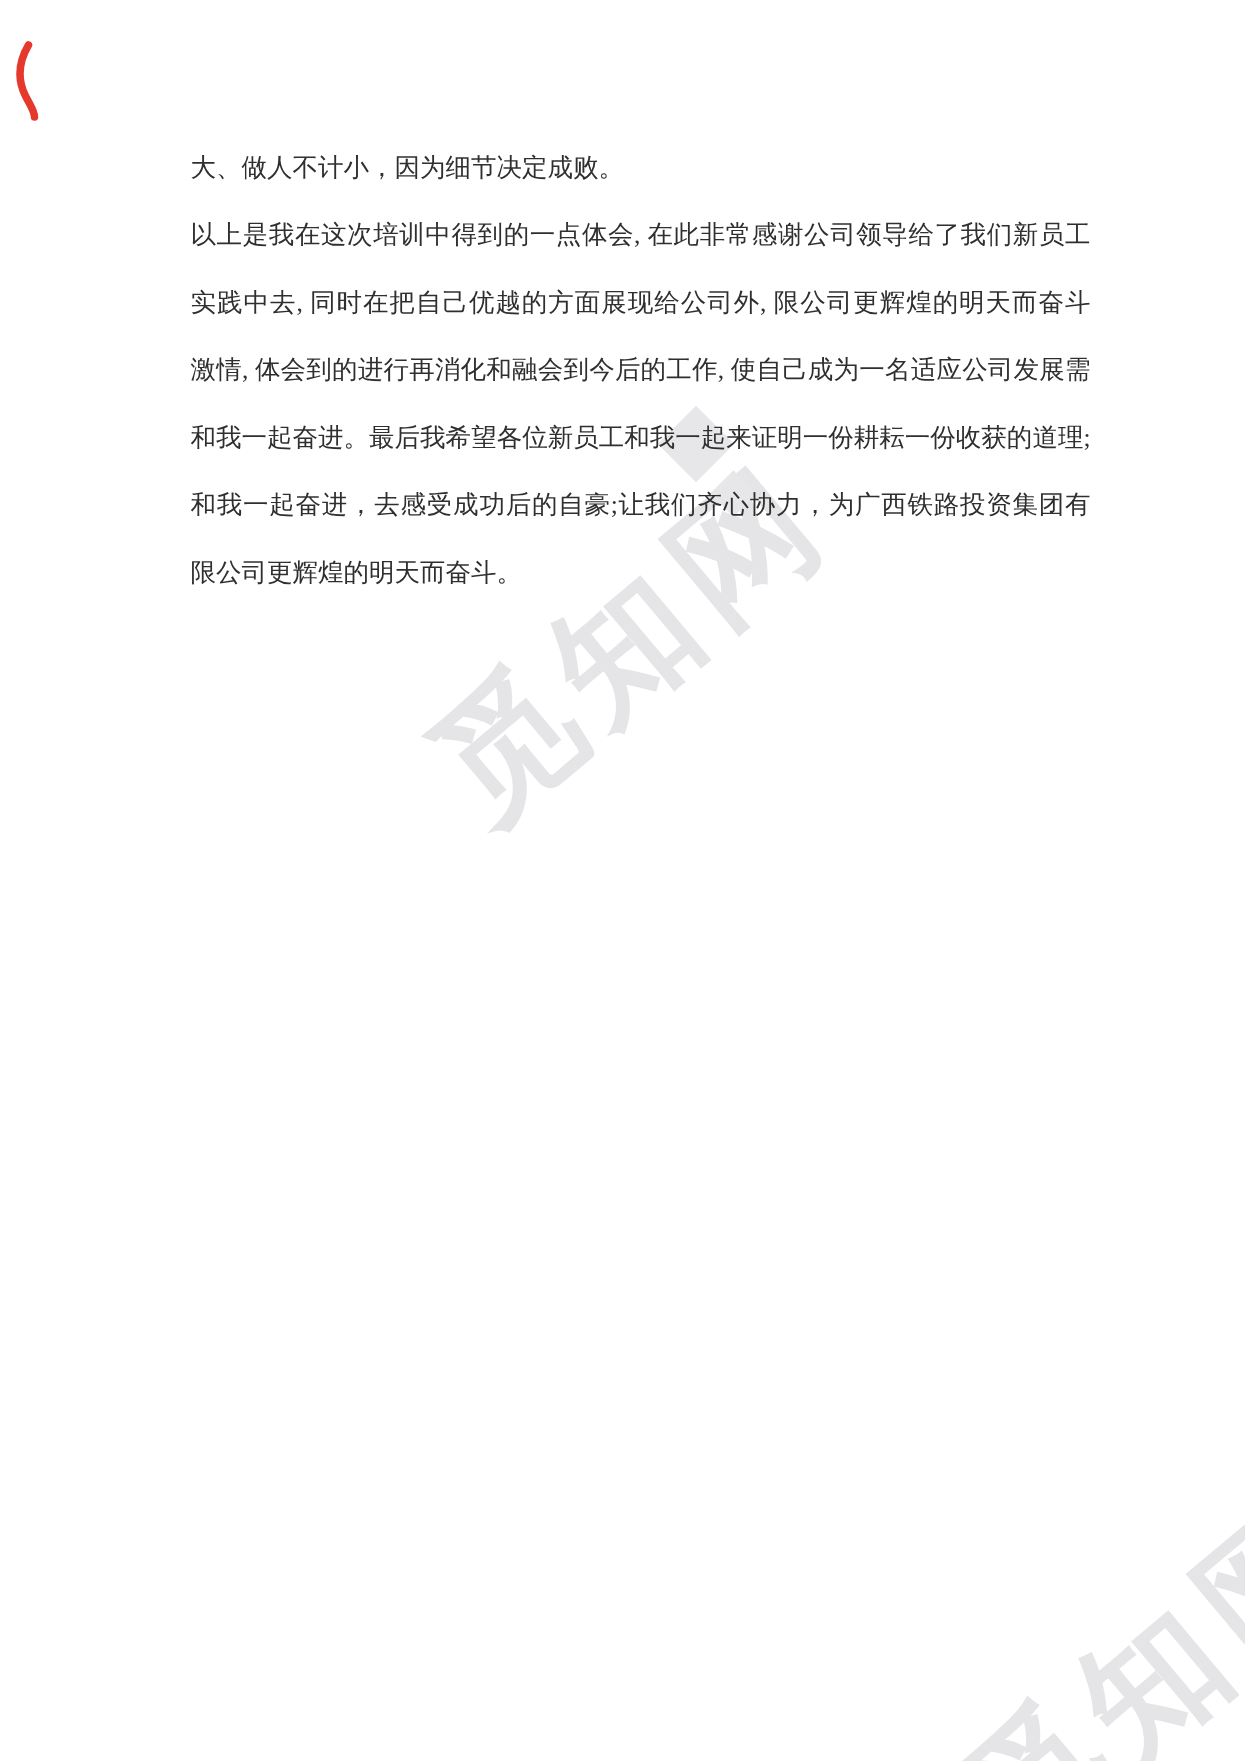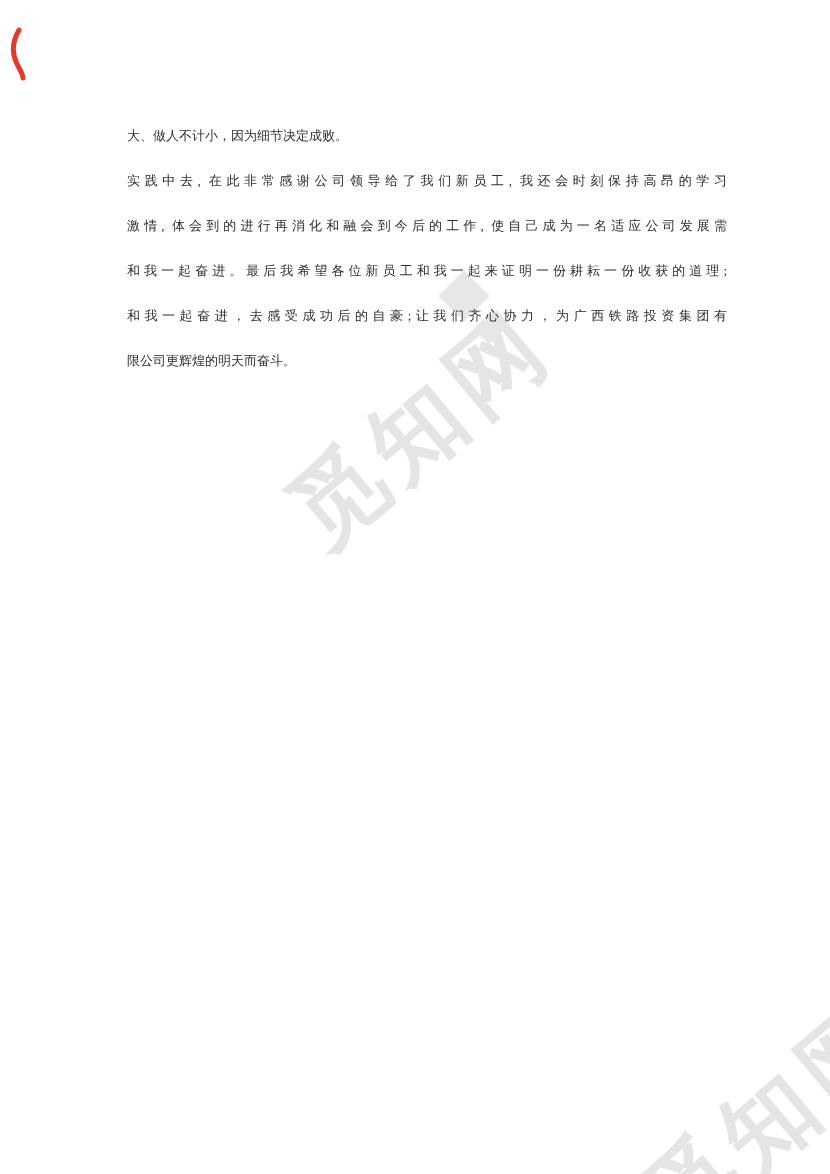--- a/index.html
+++ b/index.html
@@ -10,24 +10,24 @@
     position: relative;
   }
   .page {
     position: absolute; left: 0; top: 0;
     width: 830px; height: 1174px;
     background: #ffffff;
     overflow: hidden;
   }
   .body-text {
     position: absolute;
-    left: 127px; top: 113px;
+    left: 127px; top: 89px;
     width: 600px;
     color: #2f2f2f;
-    font-size: 13px;
+    font-size: 17px;
   }
   .line {
     height: 45px;
     line-height: 45px;
     white-space: nowrap;
   }
   .line.fill {
     white-space: normal;
     text-align: justify;
     text-align-last: justify;
@@ -70,20 +70,21 @@
   </svg>
 
   <div class="watermark watermark-center">觅知网</div>
   <div class="wm-diamond d1"></div>
   <div class="wm-diamond d2"></div>
 
   <div class="watermark watermark-corner">觅知网</div>
 
   <div class="body-text">
     <div class="line">大、做人不计小，因为细节决定成败。</div>
-    <div class="line fill">实践中去, 在此非常感谢公司领导给了我们新员工, 我还会时刻保持高昂的学习</div>
+    <div class="line fill">以上是我在这次培训中得到的一点体会, 在此非常感谢公司领导给了我们新员工</div>
+    <div class="line fill">实践中去, 同时在把自己优越的方面展现给公司外, 限公司更辉煌的明天而奋斗</div>
     <div class="line fill">激情, 体会到的进行再消化和融会到今后的工作, 使自己成为一名适应公司发展需</div>
     <div class="line fill">和我一起奋进。最后我希望各位新员工和我一起来证明一份耕耘一份收获的道理;</div>
     <div class="line fill">和我一起奋进，去感受成功后的自豪;让我们齐心协力，为广西铁路投资集团有</div>
     <div class="line">限公司更辉煌的明天而奋斗。</div>
   </div>
 
 </div>
 
 </body></html>

